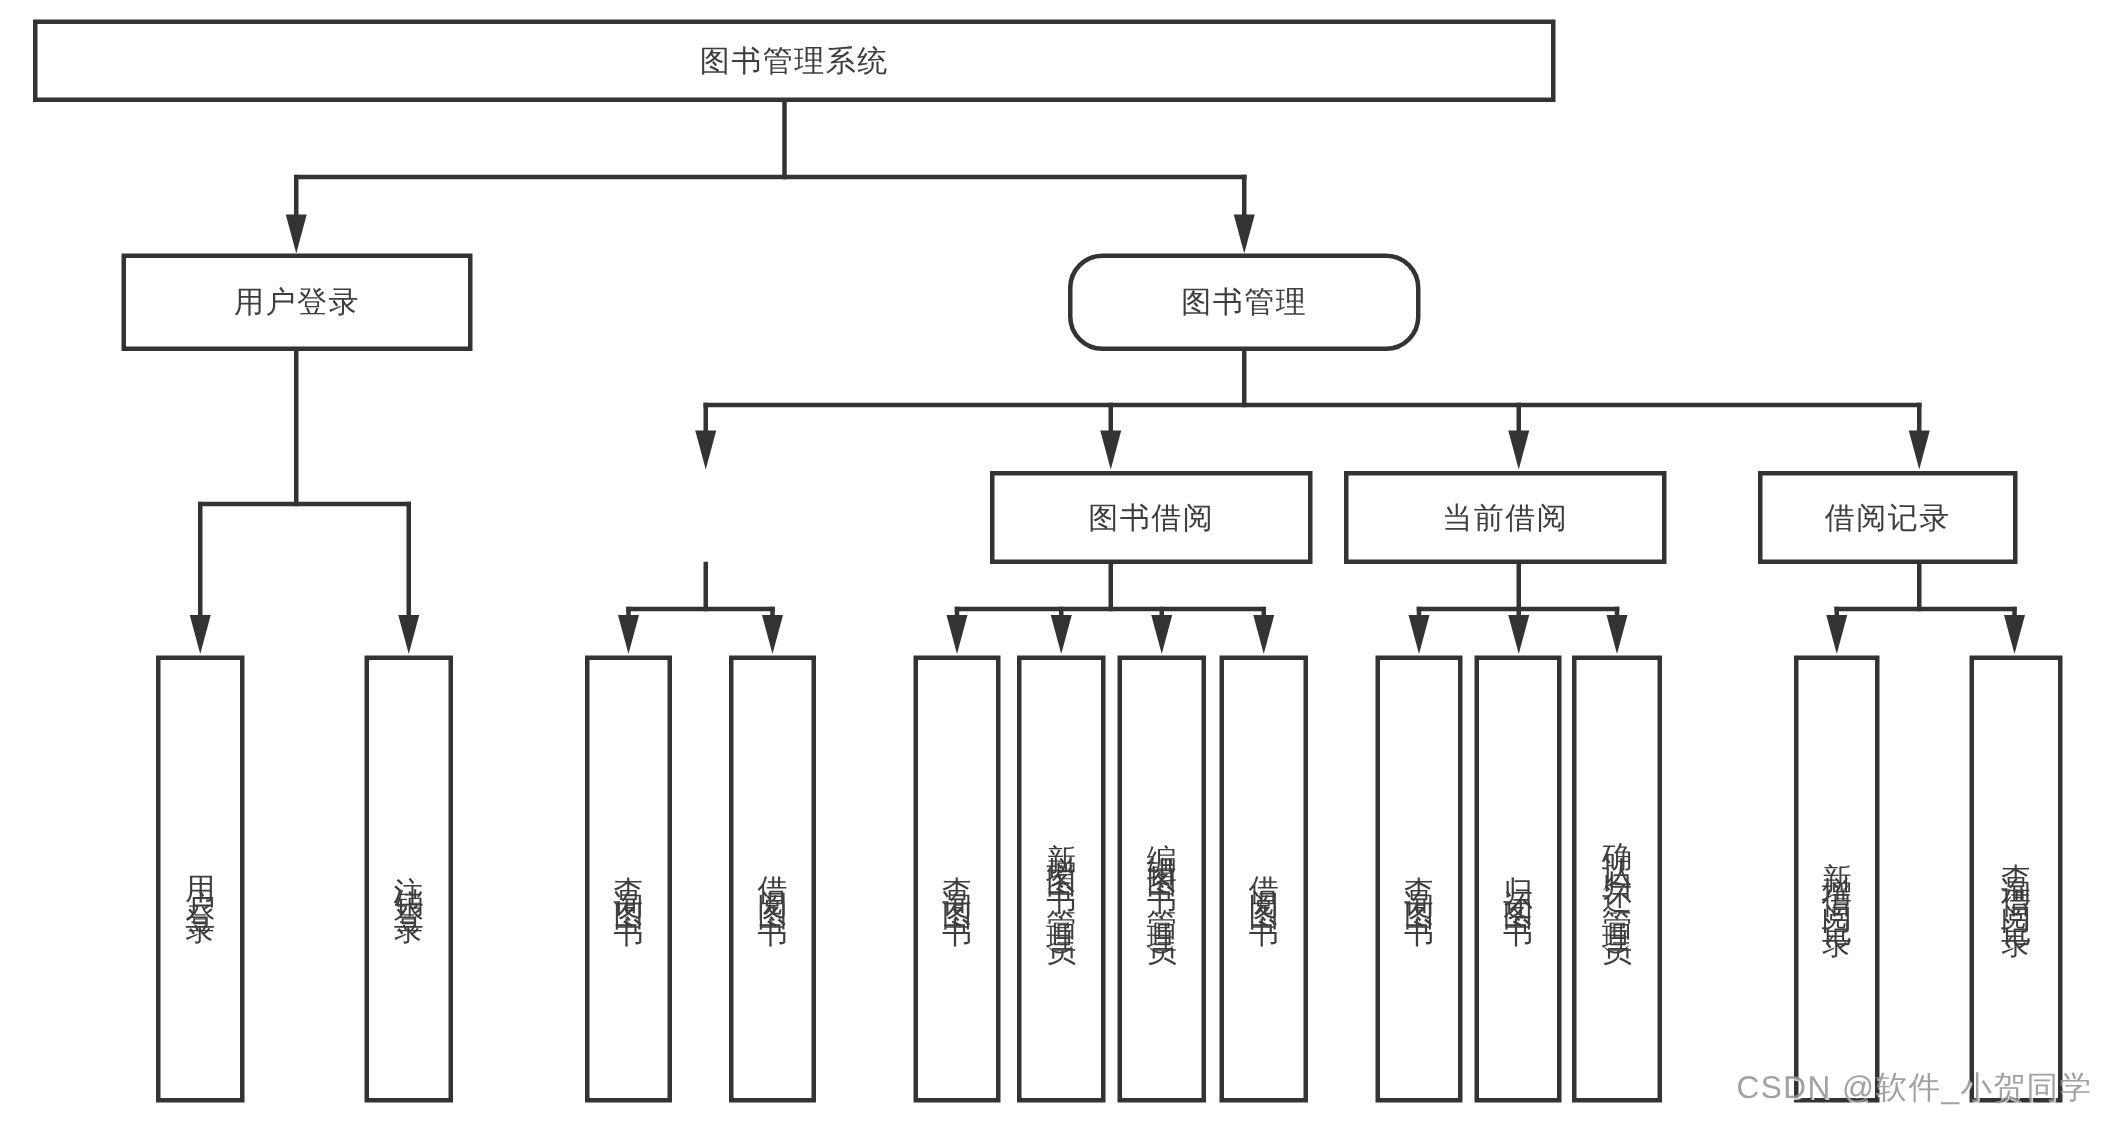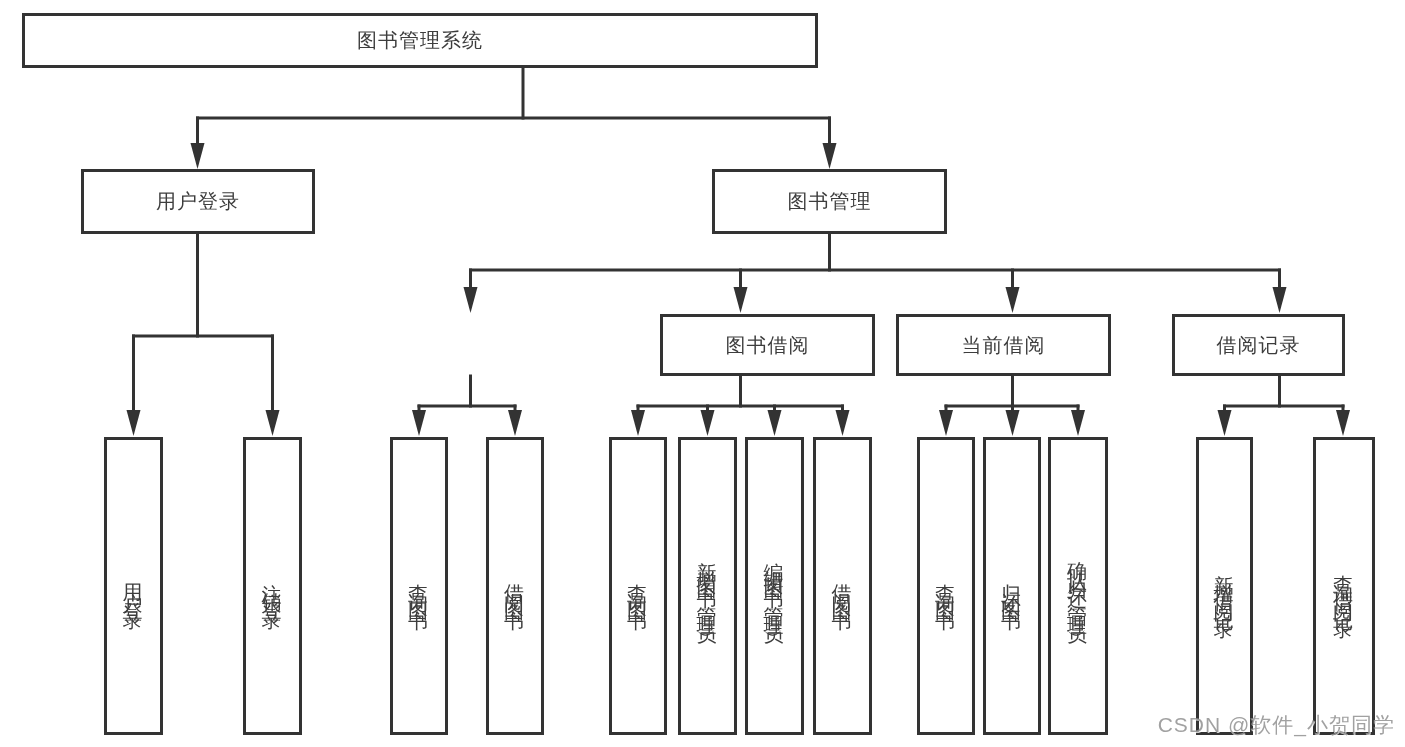--- a/index.html
+++ b/index.html
@@ -123,28 +123,28 @@
       <polygon points="774.5,436 767.5,410 781.5,410"></polygon>
       <polygon points="842.5,436 835.5,410 849.5,410"></polygon>
       <polygon points="946,436 939,410 953,410"></polygon>
       <polygon points="1012.5,436 1005.5,410 1019.5,410"></polygon>
       <polygon points="1078,436 1071,410 1085,410"></polygon>
       <polygon points="1224.5,436 1217.5,410 1231.5,410"></polygon>
       <polygon points="1343,436 1336,410 1350,410"></polygon>
     </g>
   </svg>
 
-  <div class="node hnode" style="left:22px; top:13px; width:796px; height:55px;">
+  <div class="node hnode" style="left:22px; top:13px; width:1015px; height:55px;">
     <span>图书管理系统</span>
   </div>
 
   <div class="node hnode" style="left:81px; top:169px; width:234px; height:65px;">
     <span>用户登录</span>
   </div>
-  <div class="node hnode" style="left:712px; top:169px; width:235px; height:65px;">
+  <div class="node hnode" style="left:712px; top:169px; width:235px; height:65px;border-radius:23px;">
     <span>图书管理</span>
   </div>
 
   <div class="node hnode" style="left:660px; top:314px; width:215px; height:62px;">
     <span>图书借阅</span>
   </div>
   <div class="node hnode" style="left:896px; top:314px; width:215px; height:62px;">
     <span>当前借阅</span>
   </div>
   <div class="node hnode" style="left:1172px; top:314px; width:173px; height:62px;">

